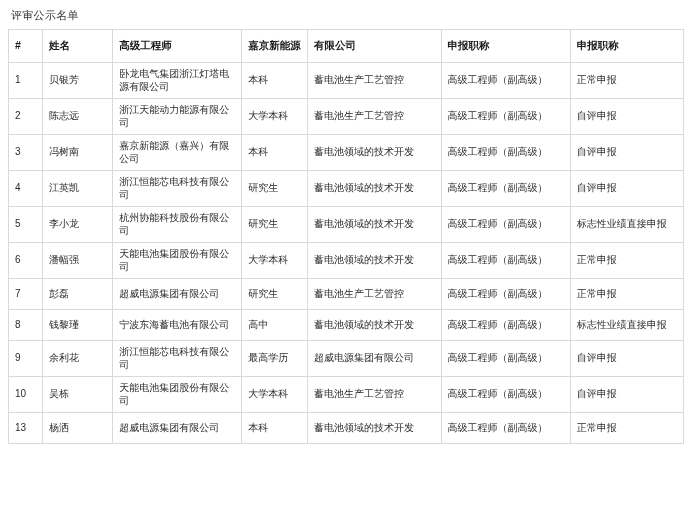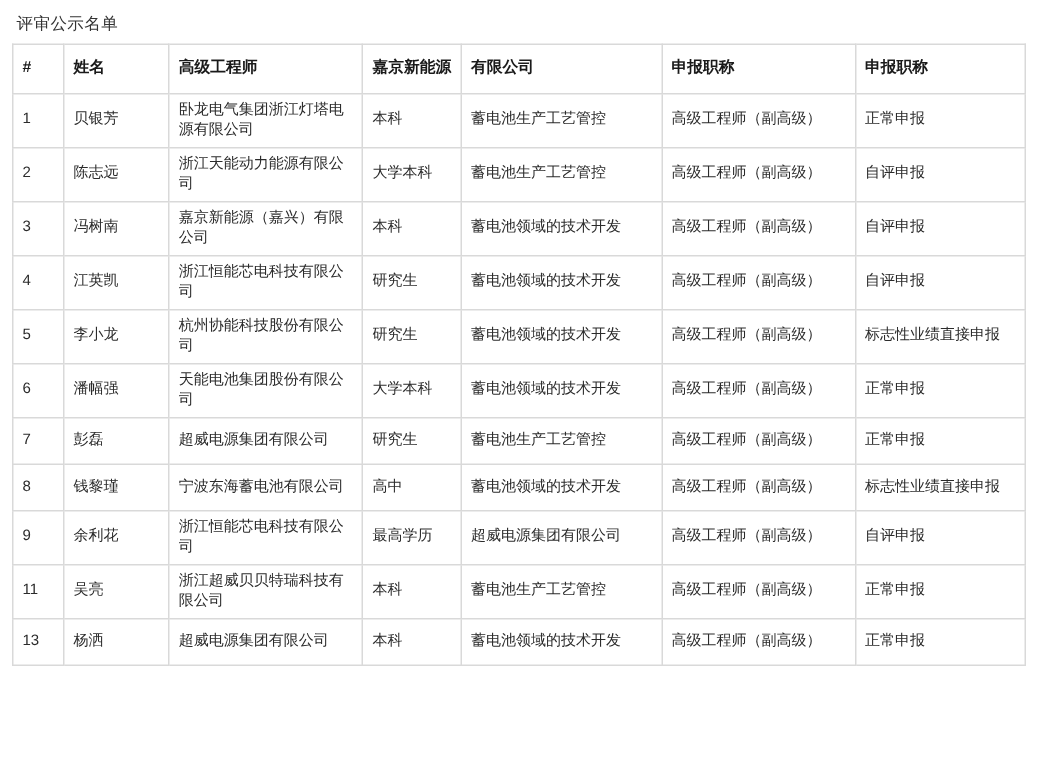--- a/index.html
+++ b/index.html
@@ -168,27 +168,27 @@
       <tr>
         <td class="idx">9</td>
         <td>余利花</td>
         <td>浙江恒能芯电科技有限公司</td>
         <td>最高学历</td>
         <td>超威电源集团有限公司</td>
         <td>高级工程师（副高级）</td>
         <td>自评申报</td>
       </tr>
       <tr>
-        <td class="idx">11</td>
-        <td>吴亮</td>
-        <td>浙江超威贝贝特瑞科技有限公司</td>
-        <td>本科</td>
-        <td>蓄电池生产工艺管控</td>
-        <td>高级工程师（副高级）</td>
-        <td>正常申报</td>
+        <td class="idx">10</td>
+        <td>吴栋</td>
+        <td>天能电池集团股份有限公司</td>
+        <td>大学本科</td>
+        <td>蓄电池生产工艺管控</td>
+        <td>高级工程师（副高级）</td>
+        <td>自评申报</td>
       </tr>
       <tr>
         <td class="idx">13</td>
         <td>杨洒</td>
         <td>超威电源集团有限公司</td>
         <td>本科</td>
         <td>蓄电池领域的技术开发</td>
         <td>高级工程师（副高级）</td>
         <td>正常申报</td>
       </tr>

